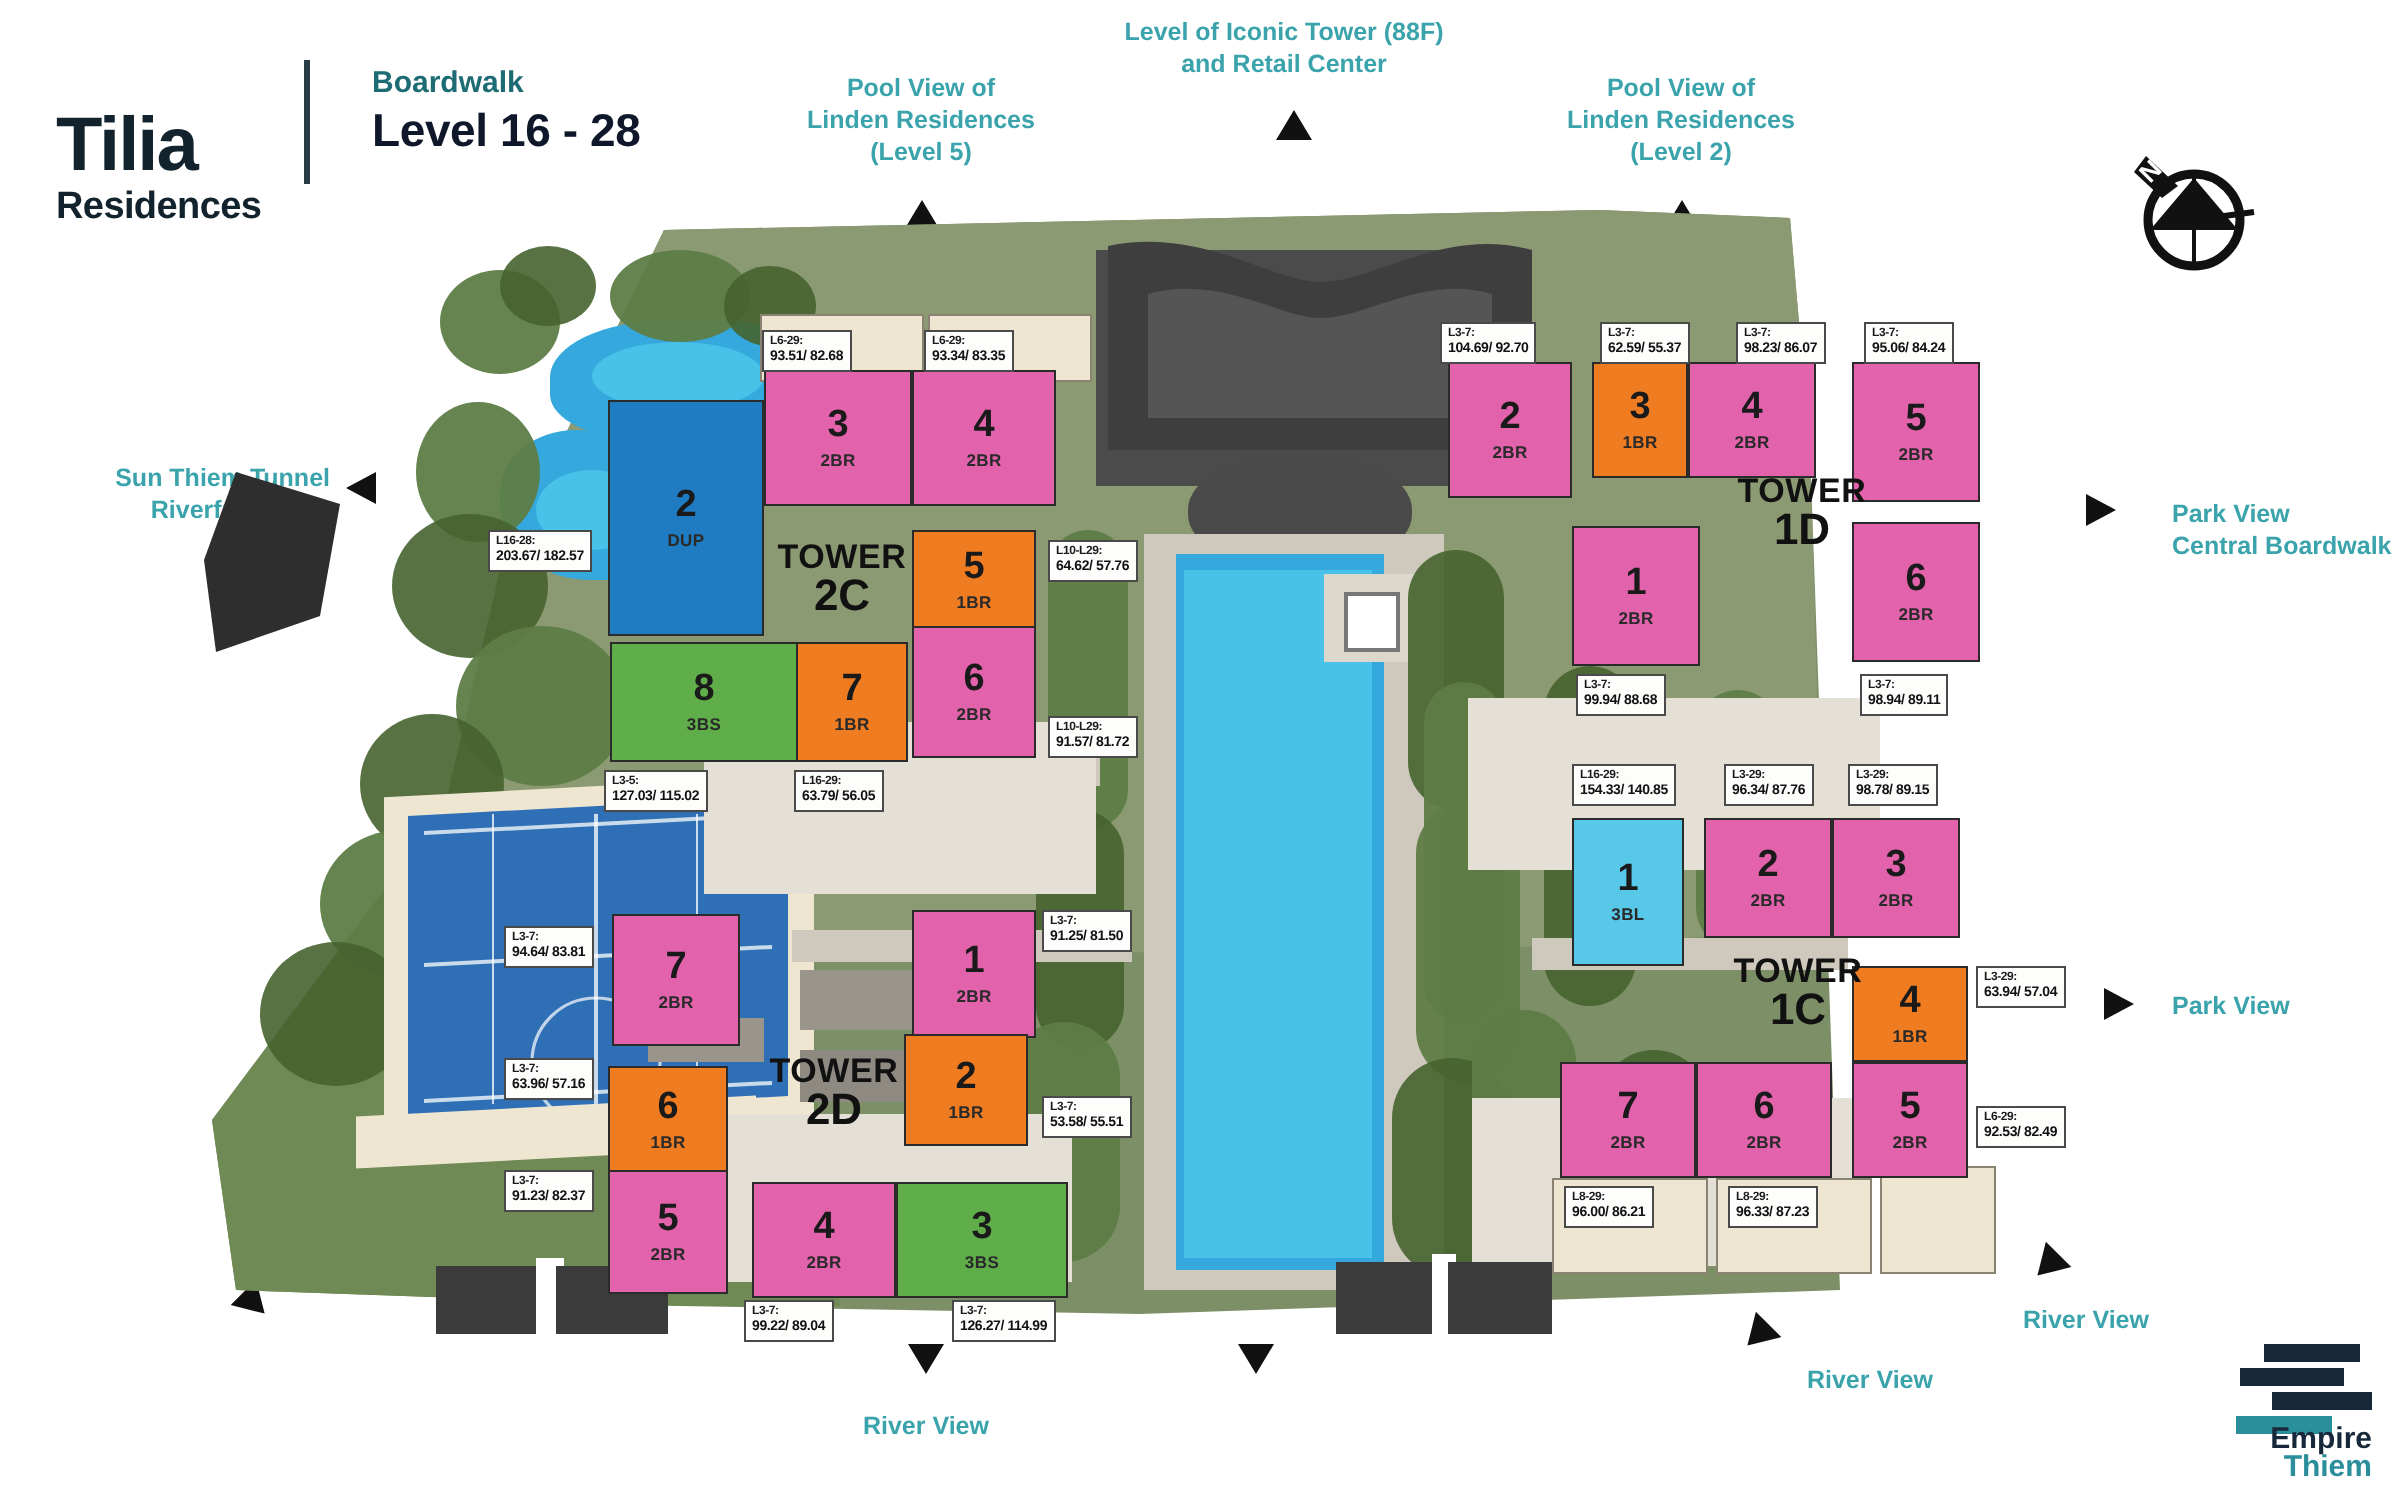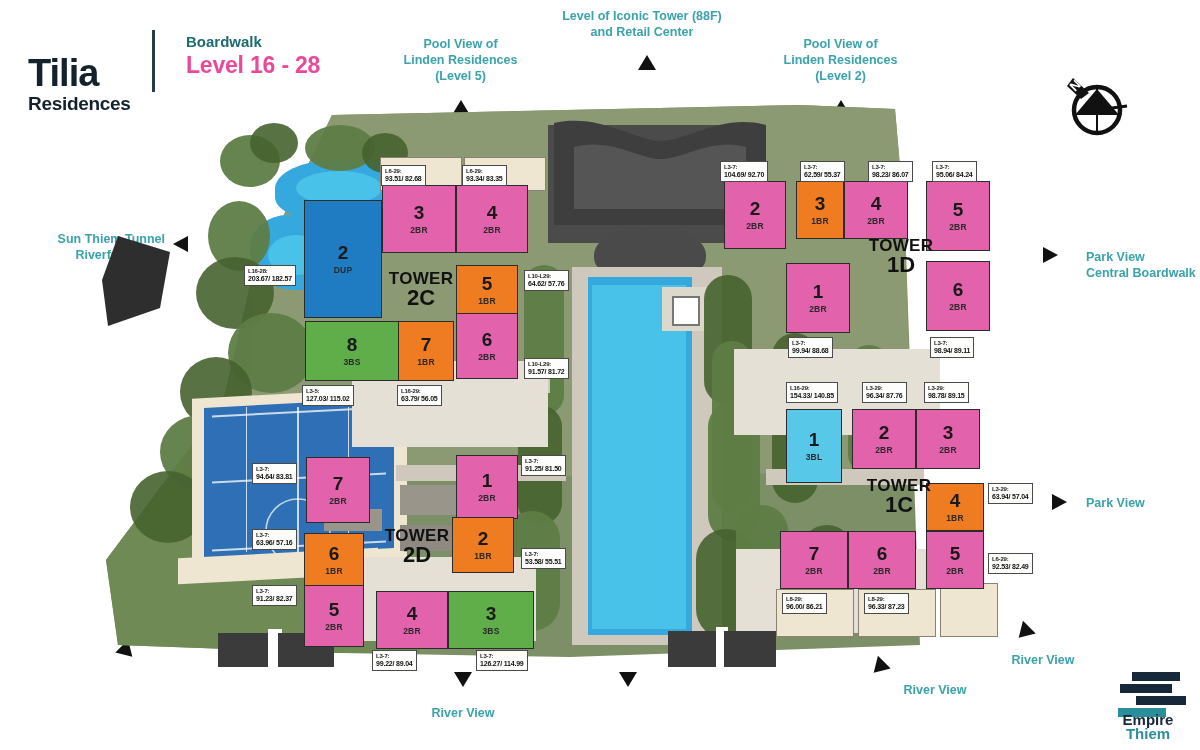--- a/index.html
+++ b/index.html
@@ -8,21 +8,21 @@
 
   #stage{position:absolute;left:0;top:0;width:1200px;height:750px;}
 
   
   .brand{position:absolute;left:28px;top:26px;margin-top:28px;}
   .brand-top{font-size:38px;font-weight:bold;color:#12232e;letter-spacing:-1px;line-height:1;}
   .brand-sub{font-size:19px;font-weight:bold;color:#12232e;line-height:1.25;letter-spacing:-0.3px;}
   .brand-rule{position:absolute;left:152px;top:30px;width:3px;height:62px;background:#2a3b45;}
   .plan-title{position:absolute;left:186px;top:32px;}
   .plan-title .t1{font-size:15px;font-weight:bold;color:#1d6b73;line-height:1.3;}
-  .plan-title .t2{font-size:23px;font-weight:bold;color:#ec4899;line-height:1.2;letter-spacing:-0.2px;}
+  .plan-title .t2{font-size:23px;font-weight:bold;color:#0f172a;line-height:1.2;letter-spacing:-0.2px;}
 
   
   .ann{position:absolute;color:#3aa3ab;font-size:12.5px;font-weight:bold;line-height:1.28;
        text-align:center;white-space:pre-line;}
   .ann.left{text-align:right;}
   .ann.right{text-align:left;}
 
   .tri{position:absolute;width:0;height:0;}
   .tri.up{border-left:9px solid transparent;border-right:9px solid transparent;border-bottom:15px solid #111;}
   .tri.down{border-left:9px solid transparent;border-right:9px solid transparent;border-top:15px solid #111;}
@@ -69,21 +69,21 @@
   .callout .c1{font-size:6px;font-weight:bold;color:#1a1a1a;letter-spacing:-0.2px;}
   .callout .c2{font-size:7px;font-weight:bold;color:#111;letter-spacing:-0.2px;}
 
   
   #compass{position:absolute;left:1055px;top:62px;width:80px;height:82px;}
 
   
   #logo{position:absolute;left:1110px;top:672px;width:76px;height:70px;}
   .lbar{position:absolute;height:9px;background:#16283a;}
   .lbar.teal{background:#2b8e9b;}
-  .logotext{position:absolute;left:0;top:40px;width:76px;text-align:center;}
+  .logotext{position:absolute;left:0;top:40px;width:76px;text-align:right;}
   .logotext .e1{font-size:15px;font-weight:bold;color:#16283a;line-height:1;}
   .logotext .e2{font-size:15px;font-weight:bold;color:#2b8e9b;line-height:1;margin-top:-1px;}
 </style>
 </head>
 <body>
 
 <div id="stage">
 
   <div class="brand">
     <div class="brand-top">Tilia</div>

